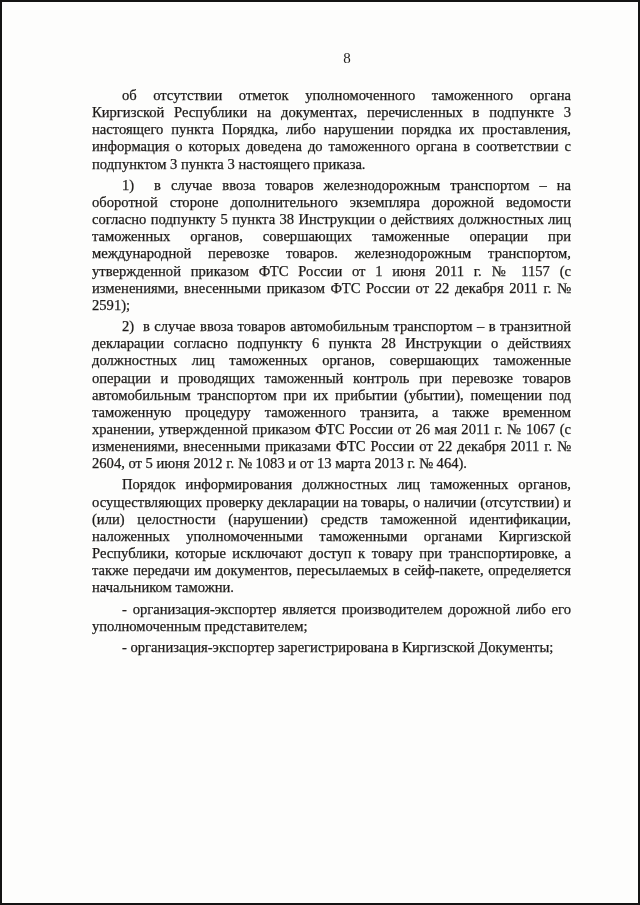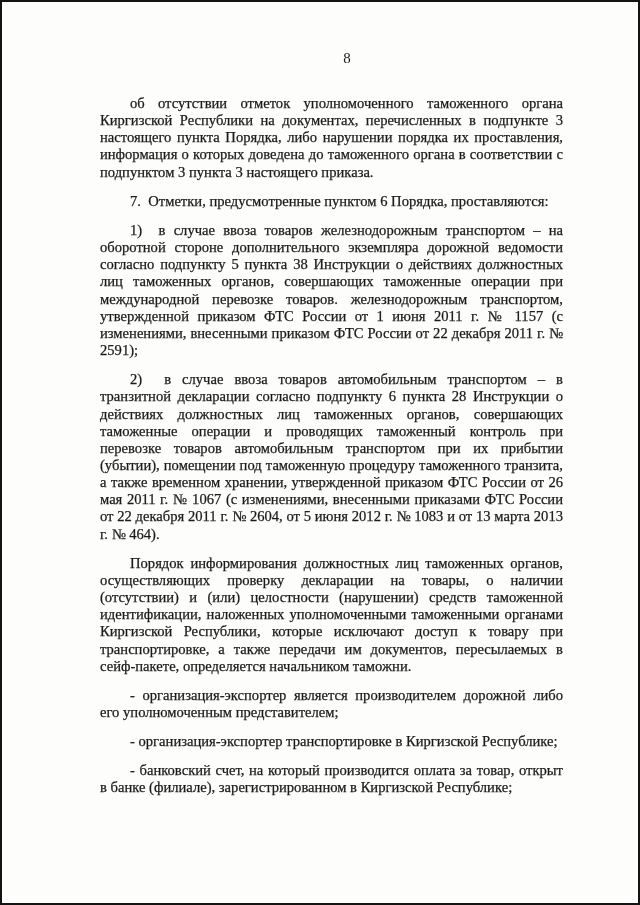--- a/index.html
+++ b/index.html
@@ -34,35 +34,33 @@
     position: absolute;
     top: 81px;
     left: 86px;
     width: 487px;
     font-size: 14.6px;
     line-height: 17.15px;
     text-align: justify;
     -webkit-text-stroke: 0.25px currentColor;
   }
   .text-block p {
-    margin: 12px;
+    margin: 4px;
     padding: 0;
     text-indent: 30px;
   }
 </style>
 </head>
 <body>
 
 <div class="page">
   <div class="page-number">
     <span>8</span>
   </div>
   <div class="text-block">
     <p>об отсутствии отметок уполномоченного таможенного органа Киргизской Республики на документах, перечисленных в подпункте 3 настоящего пункта Порядка, либо нарушении порядка их проставления, информация о которых доведена до таможенного органа в соответствии с подпунктом 3 пункта 3 настоящего приказа.</p>
-    <p>7.&nbsp; Отметки, предусмотренные пунктом 6 Порядка, проставляются:</p>
     <p>1)&nbsp; в случае ввоза товаров железнодорожным транспортом – на оборотной стороне дополнительного экземпляра дорожной ведомости согласно подпункту 5 пункта 38 Инструкции о действиях должностных лиц таможенных органов, совершающих таможенные операции при международной перевозке товаров. железнодорожным транспортом, утвержденной приказом ФТС России от 1 июня 2011 г. № 1157 (с изменениями, внесенными приказом ФТС России от 22 декабря 2011 г. № 2591);</p>
     <p>2)&nbsp; в случае ввоза товаров автомобильным транспортом – в транзитной декларации согласно подпункту 6 пункта 28 Инструкции о действиях должностных лиц таможенных органов, совершающих таможенные операции и проводящих таможенный контроль при перевозке товаров автомобильным транспортом при их прибытии (убытии), помещении под таможенную процедуру таможенного транзита, а также временном хранении, утвержденной приказом ФТС России от 26 мая 2011 г. № 1067 (с изменениями, внесенными приказами ФТС России от 22 декабря 2011 г. № 2604, от 5 июня 2012 г. № 1083 и от 13 марта 2013 г. № 464).</p>
     <p>Порядок информирования должностных лиц таможенных органов, осуществляющих проверку декларации на товары, о наличии (отсутствии) и (или) целостности (нарушении) средств таможенной идентификации, наложенных уполномоченными таможенными органами Киргизской Республики, которые исключают доступ к товару при транспортировке, а также передачи им документов, пересылаемых в сейф-пакете, определяется начальником таможни.</p>
     <p>- организация-экспортер является производителем дорожной либо его уполномоченным представителем;</p>
-    <p>- организация-экспортер транспортировке в Киргизской Республике;</p>
-    <p>- банковский счет, на который производится оплата за товар, открыт в банке (филиале), зарегистрированном в Киргизской Республике;</p>
+    <p>- организация-экспортер зарегистрирована в Киргизской Документы;</p>
   </div>
 </div>
 
 </body></html>

